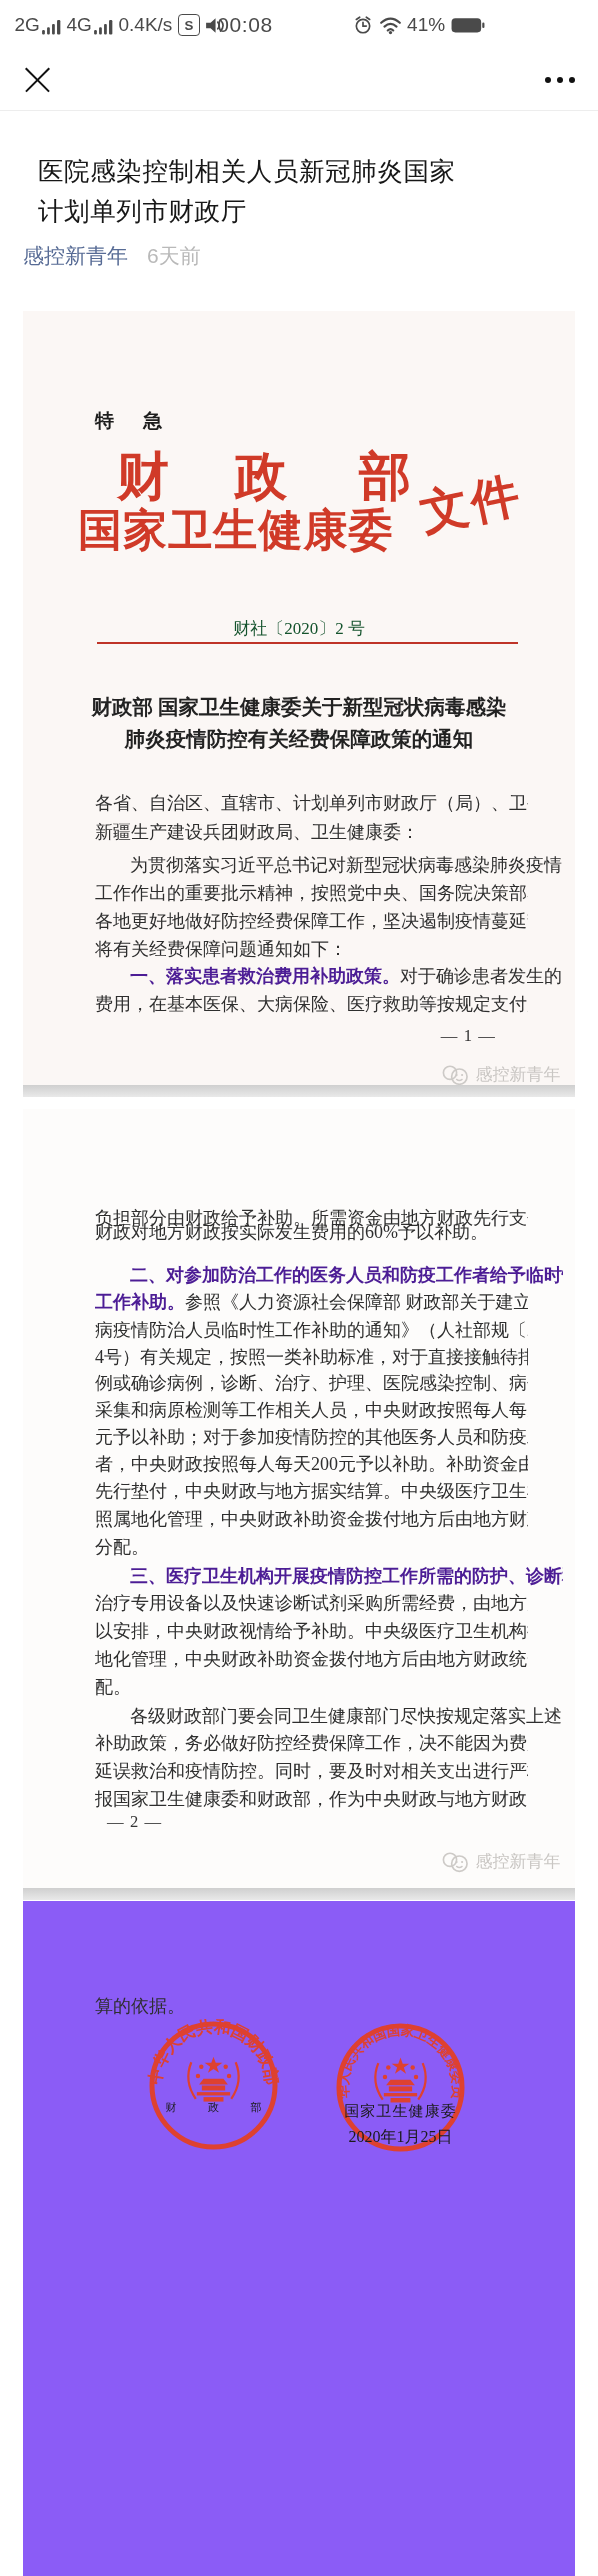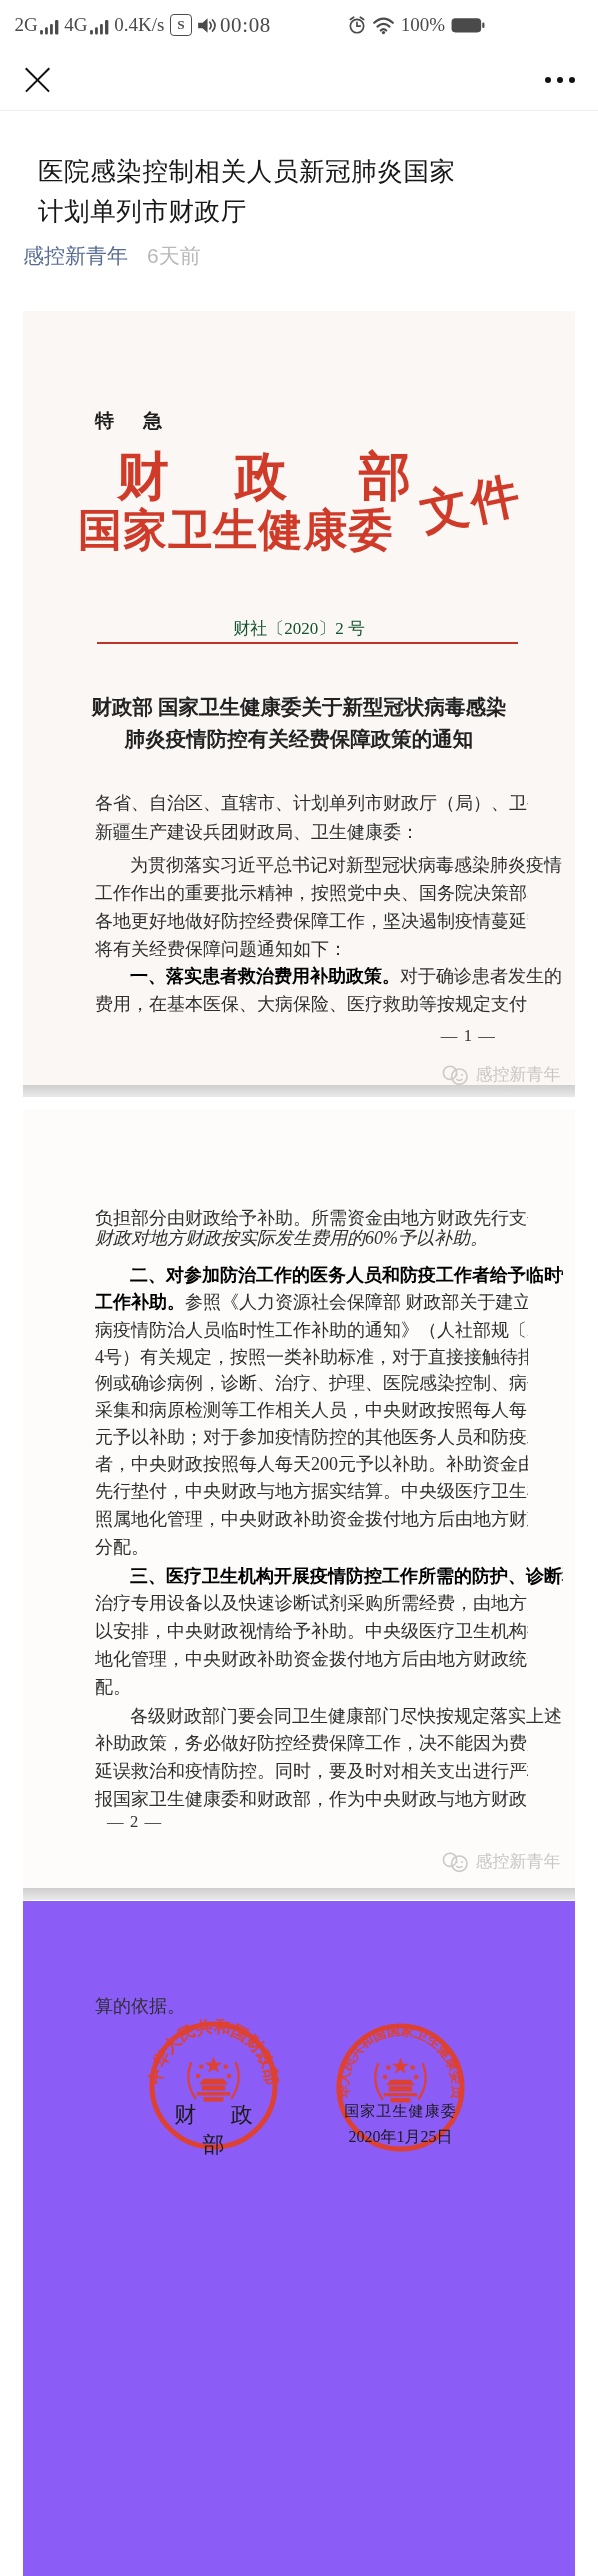--- a/index.html
+++ b/index.html
@@ -2,21 +2,21 @@
 <html style="font-size:9px"><head>
 <meta charset="utf-8">
 <style>
   html,body{margin:0;padding:0;}
   body{width:599px;height:2576px;background:#ffffff;position:relative;
        font-family:"Liberation Sans","DejaVu Sans",sans-serif;color:#1a1a1a;overflow:hidden;}
 
   
   .status-bar{position:absolute;top:0;left:0;width:499px;height:50px;background:#fff;
     display:flex;align-items:center;justify-content:space-between;padding:0 14.4px;box-sizing:border-box;
-    color:#4a4a4a;font-size:19px;font-weight:500;font-family:Liberation Serif, serif;}
+    color:#4a4a4a;font-size:19px;font-weight:500;}
   .sb-group{display:flex;align-items:center;gap:5.5px;}
   .sb-item{display:flex;align-items:flex-end;gap:2.2px;}
   .sb-time{position:absolute;left:50%;transform:translateX(-58%);top:13.3px;font-size:21px;color:#4a4a4a;letter-spacing:0.6px;}
   .sbox{width:20px;height:20px;border:1.7px solid #4a4a4a;border-radius:3.9px;display:flex;align-items:center;justify-content:center;
         font-size:13.3px;font-weight:700;color:#4a4a4a;}
 
   
   .nav-bar{position:absolute;top:50px;left:0;width:599px;height:61px;background:#fff;
     border-bottom:1.1px solid #ededed;display:flex;align-items:center;justify-content:space-between;
     padding:0 24.4px;box-sizing:border-box;}
@@ -50,21 +50,21 @@
   .mast-suffix{position:absolute;left:397px;top:161px;font-size:48px;font-weight:700;color:#d03a28;
     transform:rotate(-12deg);letter-spacing:3.3px;font-family:"Liberation Serif","DejaVu Serif",serif;}
   .doc-number{position:absolute;left:0;top:306px;width:100%;text-align:center;font-size:17px;color:#14532d;}
   .red-rule{position:absolute;left:74px;top:331px;width:421px;height:2.2px;background:#bf3428;}
   .doc-title{position:absolute;left:0;width:100%;text-align:center;font-size:20.5px;font-weight:700;color:#222;}
   .doc-title.l1{top:382px;}
   .doc-title.l2{top:414px;}
 
   .doc-line{position:absolute;left:72px;width:433px;font-size:18px;color:#2e2e2e;white-space:nowrap;overflow:hidden;}
   .doc-line.indent{padding-left:35px;}
-  .doc-line .bold{font-weight:700;color:#000000;}
+  .doc-line .bold{font-weight:700;color:#4c1d95;}
   .pagenum{position:absolute;font-size:16.6px;color:#333;letter-spacing:1.1px;}
 
   .watermark{position:absolute;display:flex;align-items:center;gap:5.5px;color:#c9c6c3;font-size:17px;}
 
   
   .seal{position:absolute;width:133px;height:133px;}
   .seal-label{position:absolute;left:0;width:100%;text-align:center;color:#1b1b1b;
     font-family:"Liberation Serif","DejaVu Serif",serif;}
   .seal-date{position:absolute;left:0;top:106px;width:100%;text-align:center;font-size:16px;color:#1b1b1b;
     font-family:"Liberation Serif","DejaVu Serif",serif;}
@@ -106,21 +106,21 @@
       <circle cx="18" cy="20" r="12" stroke="#4a4a4a" stroke-width="3" fill="none"></circle>
       <path d="M18,13 v7 h6" stroke="#4a4a4a" stroke-width="3" fill="none" stroke-linecap="round"></path>
       <path d="M6,8 l6,-4 M30,8 l-6,-4" stroke="#4a4a4a" stroke-width="3" stroke-linecap="round"></path>
     </svg>
     <svg width="23" height="19" viewBox="0 0 42 34">
       <path d="M4,12 q17,-15 34,0" stroke="#4a4a4a" stroke-width="4" fill="none" stroke-linecap="round"></path>
       <path d="M10,19 q11,-10 22,0" stroke="#4a4a4a" stroke-width="4" fill="none" stroke-linecap="round"></path>
       <path d="M16,26 q5,-5 10,0" stroke="#4a4a4a" stroke-width="4" fill="none" stroke-linecap="round"></path>
       <circle cx="21" cy="30" r="3" fill="#4a4a4a"></circle>
     </svg>
-    <span>100%</span>
+    <span>41%</span>
     <svg width="34" height="16.6" viewBox="0 0 62 30">
       <rect x="1" y="2" width="54" height="26" rx="7" fill="#4a4a4a"></rect>
       <rect x="57" y="10" width="4" height="10" rx="2" fill="#4a4a4a"></rect>
     </svg>
   </div>
 </div>
 
 <div class="nav-bar">
   <div class="nav-close" role="button" aria-label="close"></div>
   <div class="nav-more" role="button" aria-label="more">
@@ -173,21 +173,21 @@
         <circle cx="38" cy="20" r="2" fill="#cdcac7"></circle>
       <path d="M28,28 q5,4 10,0" stroke="#cdcac7" stroke-width="2.5" fill="none" stroke-linecap="round"></path>
     </svg>
     <span>感控新青年</span>
   </div>
   <div class="edge-band"></div>
 </div>
 
 <div class="doc-page page2 doc-serif">
   <div class="doc-line" style="top:97px;"><span class="bold"></span><span>负担部分由财政给予补助。所需资金由地方财政先行支付，中央</span></div>
-  <div class="doc-line" style="top:117px;font-style:italic;"><span class="bold"></span><span>财政对地方财政按实际发生费用的60%予以补助。</span></div>
+  <div class="doc-line" style="top:111px;"><span class="bold"></span><span>财政对地方财政按实际发生费用的60%予以补助。</span></div>
   <div class="doc-line indent" style="top:154px;"><span class="bold">二、对参加防治工作的医务人员和防疫工作者给予临时性</span><span></span></div>
   <div class="doc-line" style="top:181px;"><span class="bold">工作补助。</span><span>参照《人力资源社会保障部 财政部关于建立传染</span></div>
   <div class="doc-line" style="top:209px;"><span class="bold"></span><span>病疫情防治人员临时性工作补助的通知》（人社部规〔2016〕</span></div>
   <div class="doc-line" style="top:236px;"><span class="bold"></span><span>4号）有关规定，按照一类补助标准，对于直接接触待排查病</span></div>
   <div class="doc-line" style="top:262px;"><span class="bold"></span><span>例或确诊病例，诊断、治疗、护理、医院感染控制、病例标本</span></div>
   <div class="doc-line" style="top:289px;"><span class="bold"></span><span>采集和病原检测等工作相关人员，中央财政按照每人每天300</span></div>
   <div class="doc-line" style="top:316px;"><span class="bold"></span><span>元予以补助；对于参加疫情防控的其他医务人员和防疫工作</span></div>
   <div class="doc-line" style="top:343px;"><span class="bold"></span><span>者，中央财政按照每人每天200元予以补助。补助资金由地方</span></div>
   <div class="doc-line" style="top:370px;"><span class="bold"></span><span>先行垫付，中央财政与地方据实结算。中央级医疗卫生机构按</span></div>
   <div class="doc-line" style="top:398px;"><span class="bold"></span><span>照属地化管理，中央财政补助资金拨付地方后由地方财政统一</span></div>
@@ -234,21 +234,21 @@
         <circle cx="92" cy="103" r="4"></circle>
           <circle cx="148" cy="103" r="4"></circle>
         <path d="M94,118 l8,-10 h36 l8,10 z"></path>
         <rect x="99" y="120" width="42" height="9"></rect>
         <rect x="90" y="132" width="60" height="6"></rect>
         <rect x="102" y="141" width="36" height="8"></rect>
         <path d="M80,78 q-14,34 8,66" stroke="#de4130" stroke-width="4" fill="none"></path>
         <path d="M160,78 q14,34 -8,66" stroke="#de4130" stroke-width="4" fill="none"></path>
       </g>
     </svg>
-    <div class="seal-label" style="top:81px;font-size:22px;letter-spacing:14.4px;padding-left:14.4px;box-sizing:border-box;">财 政 部</div>
+    <div class="seal-label" style="top:81px;font-size:11px;letter-spacing:14.4px;padding-left:14.4px;box-sizing:border-box;">财 政 部</div>
   </div>
 
   <div class="seal" style="left:311px;top:120px;">
     <svg width="133" height="133" viewBox="0 0 240 240">
       <circle cx="120" cy="120" r="111" stroke="#de4130" stroke-width="9" fill="none"></circle>
       <path id="arcR" d="M26.4,136.5 A95,95 0 1 1 213.6,136.5" fill="none"></path>
       <text font-size="24" font-weight="700" fill="#de4130" font-family="Liberation Serif, DejaVu Serif, serif">
         <textPath href="#arcR" startOffset="50%" text-anchor="middle">中华人民共和国国家卫生健康委员会</textPath>
       </text>
       <g fill="#de4130">

